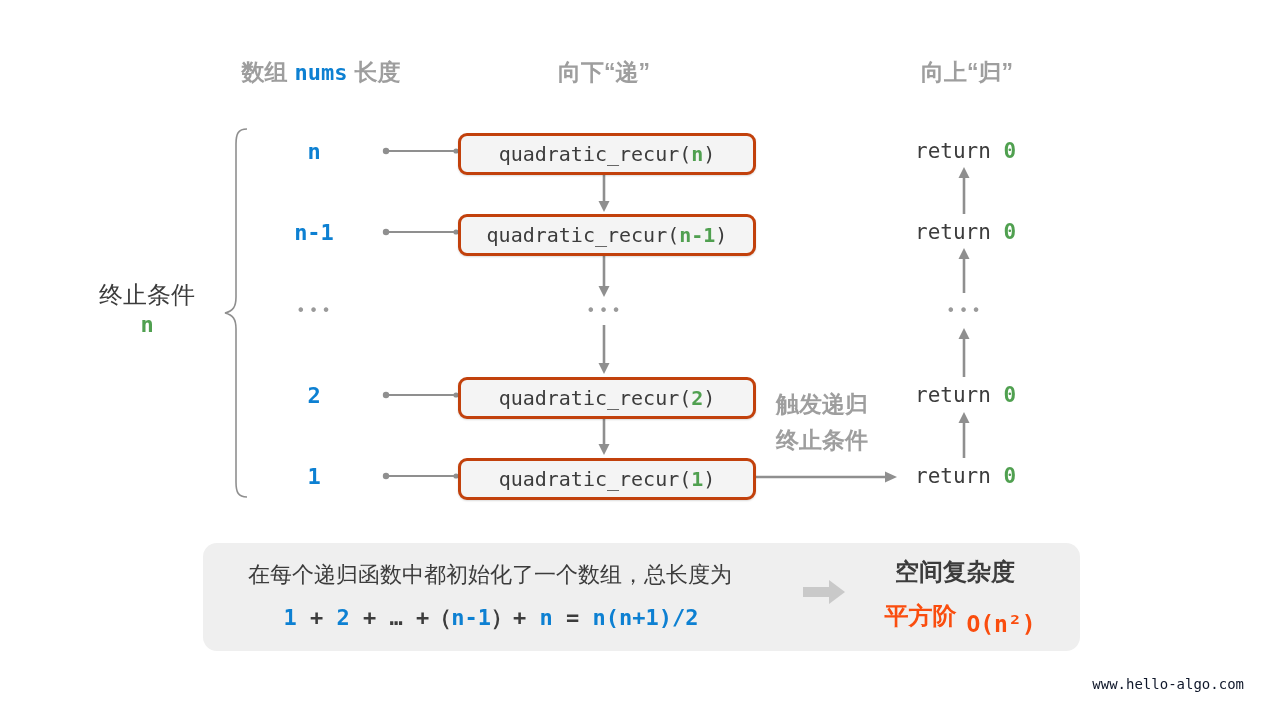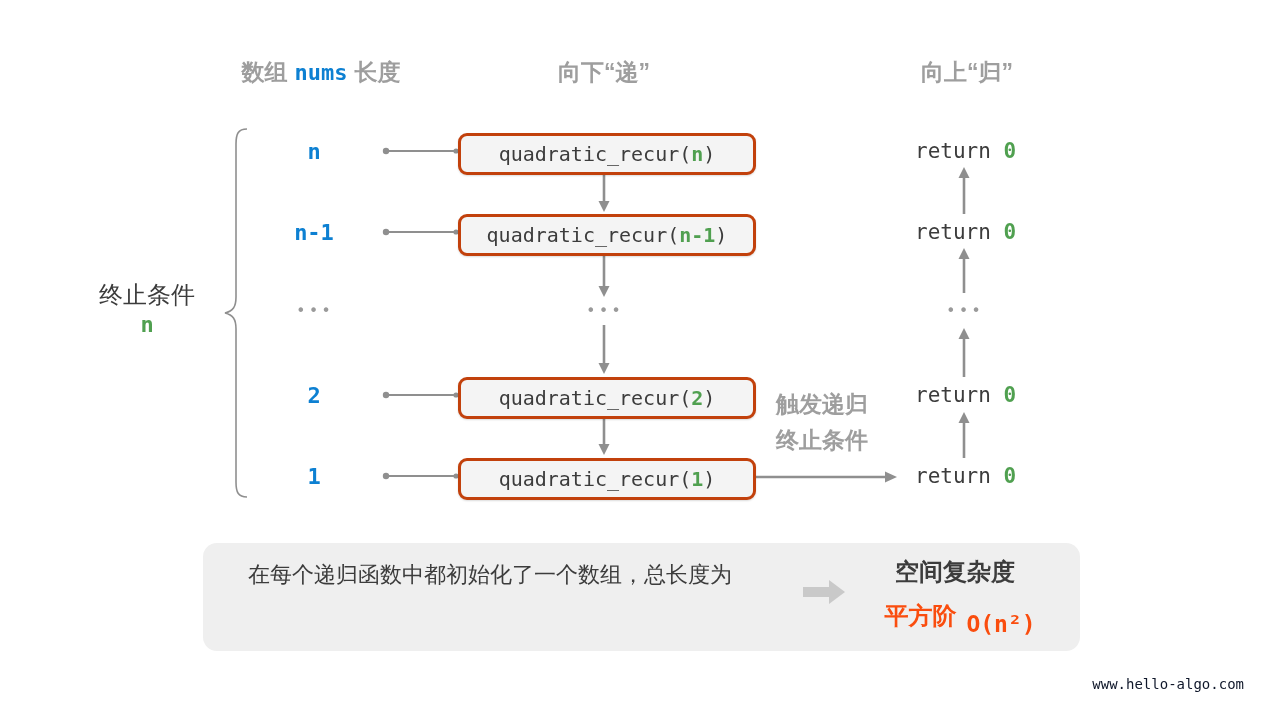--- a/index.html
+++ b/index.html
@@ -164,20 +164,23 @@
     <span>return </span><span class="zero">0</span>
   </div>
 
   <div class="abs ctr note" style="left:822px;top:422px;">
     <div>触发递归</div>
     <div>终止条件</div>
   </div>
 
   <div class="summary-box">
     <div class="abs ctr sum-line1" style="left:287px;top:32px;">在每个递归函数中都初始化了一个数组，总长度为</div>
+    <div class="abs ctr formula" style="left:288px;top:75px;">
+      <span class="f-b">1</span><span class="f-d"> + </span><span class="f-b">2</span><span class="f-d"> + … +（</span><span class="f-b">n-1</span><span class="f-d">）+ </span><span class="f-b">n</span><span class="f-d"> = </span><span class="f-b">n(n+1)/2</span>
+    </div>
     <svg class="abs" style="left:600px;top:37px;" width="42" height="24" viewBox="0 0 42 24">
       <polygon points="0,7 26,7 26,0 42,12 26,24 26,17 0,17" fill="#c9c9c9"></polygon>
     </svg>
     <div class="abs ctr sum-title" style="left:752px;top:29px;">空间复杂度</div>
     <div class="abs ctr sum-result" style="left:757px;top:73px;text-align:center;">
       <span class="cn">平方阶</span>
       <span class="bigo">O(n²)</span>
     </div>
   </div>
 

